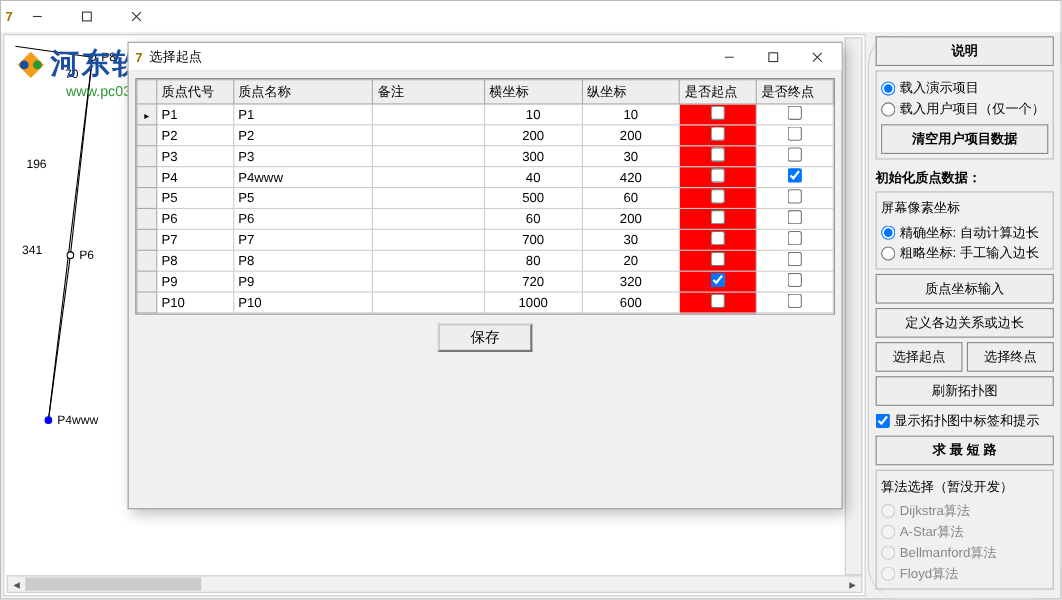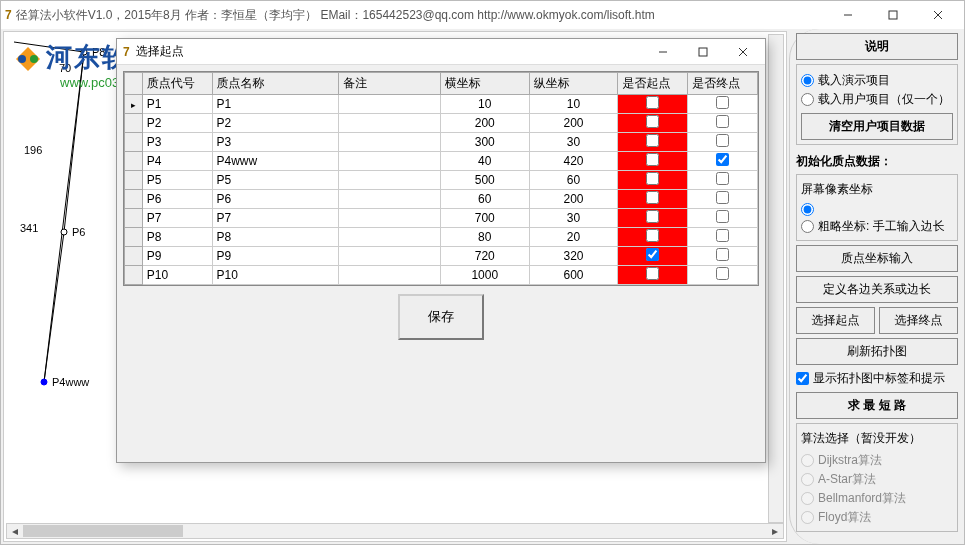--- a/index.html
+++ b/index.html
@@ -58,32 +58,31 @@
 .grid th { background:#eee; border:1px solid #aaa; font-weight:normal; font-size:12px; padding:2px 4px; text-align:left; height:18px; }
 .grid td { border:1px solid #ccc; font-size:12px; padding:1px 4px; height:17px; }
 .grid .rowhead { width:14px; background:#eee; border:1px solid #aaa; text-align:center; }
 .grid .rowhead.cur::before { content:"▸"; font-size:9px; color:#000; }
 .grid .num { text-align:center; }
 .grid .chkcell { background:#ff0000; text-align:center; }
 .grid .chkcell.plain { background:#fff; }
 .grid .chkcell input { margin:0; }
 
 .save-btn-row { text-align:center; margin-top:8px; }
-.save-btn { border:2px outset #ccc; background:#eee; padding:12px 28px; }
+.save-btn { border:2px outset #ccc; background:#eee; padding:2px 28px; }
 
 
 .app-ico { display:inline-block; font-size:12px; font-weight:bold; color:#a07000; }
 </style>
 </head>
 <body>
 
 <div class="main-window">
   <div class="main-titlebar">
     <span class="app-ico">7</span>
-    <span class="main-title" style="margin-left:4px">径算法小软件V1.0，2015年8月 作者：李恒星（李均宇） EMail：165442523@qq.com http://www.okmyok.com/lisoft.htm</span>
     <div class="win-btns">
       <div class="win-btn">
           <svg viewBox="0 0 10 10">
             <line x1="1" y1="5" x2="9" y2="5" stroke="#333"></line>
           </svg>
         </div>
       <div class="win-btn">
           <svg viewBox="0 0 10 10">
             <rect x="1" y="1" width="8" height="8" fill="none" stroke="#333"></rect>
           </svg>
@@ -152,20 +151,21 @@
           </label>
         <div class="btn bold" style="margin-top:4px">清空用户项目数据</div>
       </div>
 
       <div style="font-weight:bold;margin-top:4px">初始化质点数据：</div>
 
       <div class="group">
         <div class="group-title">屏幕像素坐标</div>
         <label class="radio-row">
             <input type="radio" name="g2" checked="" style="">
+            <span>精确坐标: 自动计算边长</span>
           </label>
         <label class="radio-row">
             <input type="radio" name="g2" style="">
             <span>粗略坐标: 手工输入边长</span>
           </label>
       </div>
 
       <div class="btn">质点坐标输入</div>
       <div class="btn">定义各边关系或边长</div>
       <div class="row-2">

